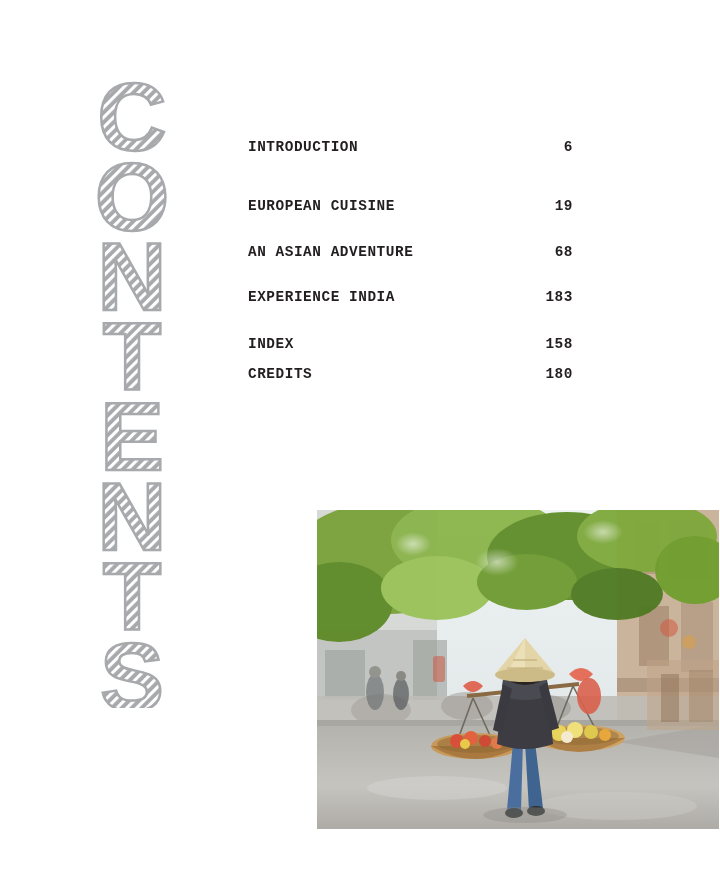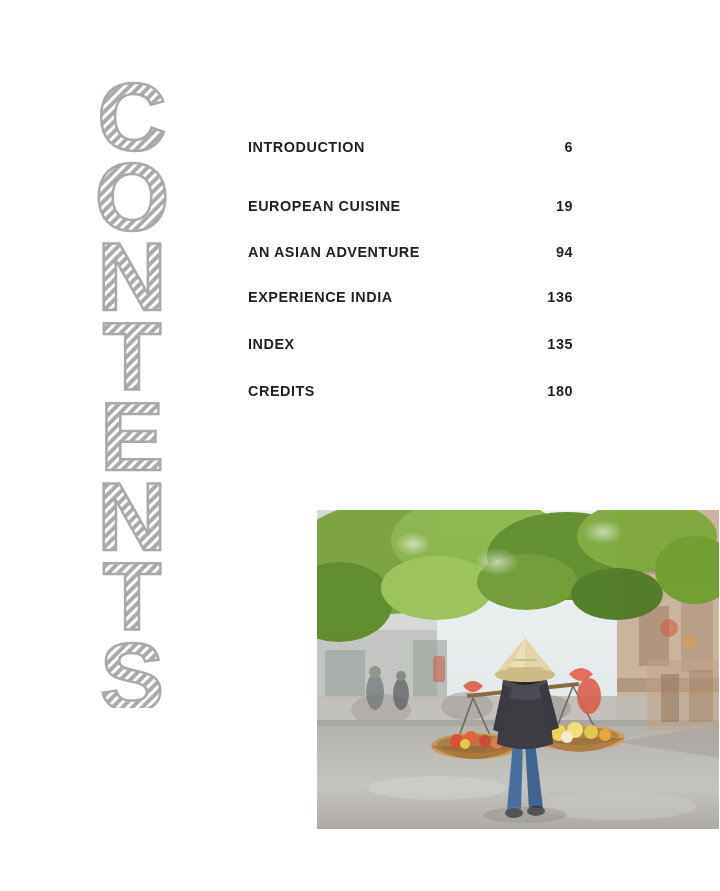--- a/index.html
+++ b/index.html
@@ -27,20 +27,21 @@
   .contents-word svg {
     display: block;
   }
 
   
   .toc {
     position: absolute;
     left: 248px;
     top: 140px;
     width: 325px;
+    font-family: Liberation Mono, monospace;
   }
   .toc-group {
     margin-bottom: 0;
   }
   .toc-row {
     display: flex;
     align-items: baseline;
     justify-content: space-between;
     font-size: 14.4px;
     letter-spacing: 0.55px;
@@ -57,21 +58,21 @@
     font-weight: bold;
   }
 
   .group-intro .toc-row { margin-bottom: 0; }
   .group-main .toc-row { margin-bottom: 0; }
 
   .gap-intro { height: 45px; }
   .gap-chapters { height: 32px; }
 
   .group-main .toc-row + .toc-row { margin-top: 31px; }
-  .group-back .toc-row + .toc-row { margin-top: 33px; }
+  .group-back .toc-row + .toc-row { margin-top: 16px; }
 
   
   .photo {
     position: absolute;
     left: 317px;
     top: 510px;
     width: 402px;
     height: 319px;
     overflow: hidden;
     background: #8d9aa0;
@@ -123,34 +124,34 @@
 
   <div class="gap-intro"></div>
 
   <div class="toc-group group-main">
     <div class="toc-row">
       <span class="label">EUROPEAN CUISINE</span>
       <span class="page">19</span>
     </div>
     <div class="toc-row">
       <span class="label">AN ASIAN ADVENTURE</span>
-      <span class="page">94</span>
+      <span class="page">68</span>
     </div>
     <div class="toc-row">
       <span class="label">EXPERIENCE INDIA</span>
-      <span class="page">136</span>
+      <span class="page">183</span>
     </div>
   </div>
 
   <div class="gap-chapters"></div>
 
   <div class="toc-group group-back">
     <div class="toc-row">
       <span class="label">INDEX</span>
-      <span class="page">135</span>
+      <span class="page">158</span>
     </div>
     <div class="toc-row">
       <span class="label">CREDITS</span>
       <span class="page">180</span>
     </div>
   </div>
 
 </div>
 
 <div class="photo">

